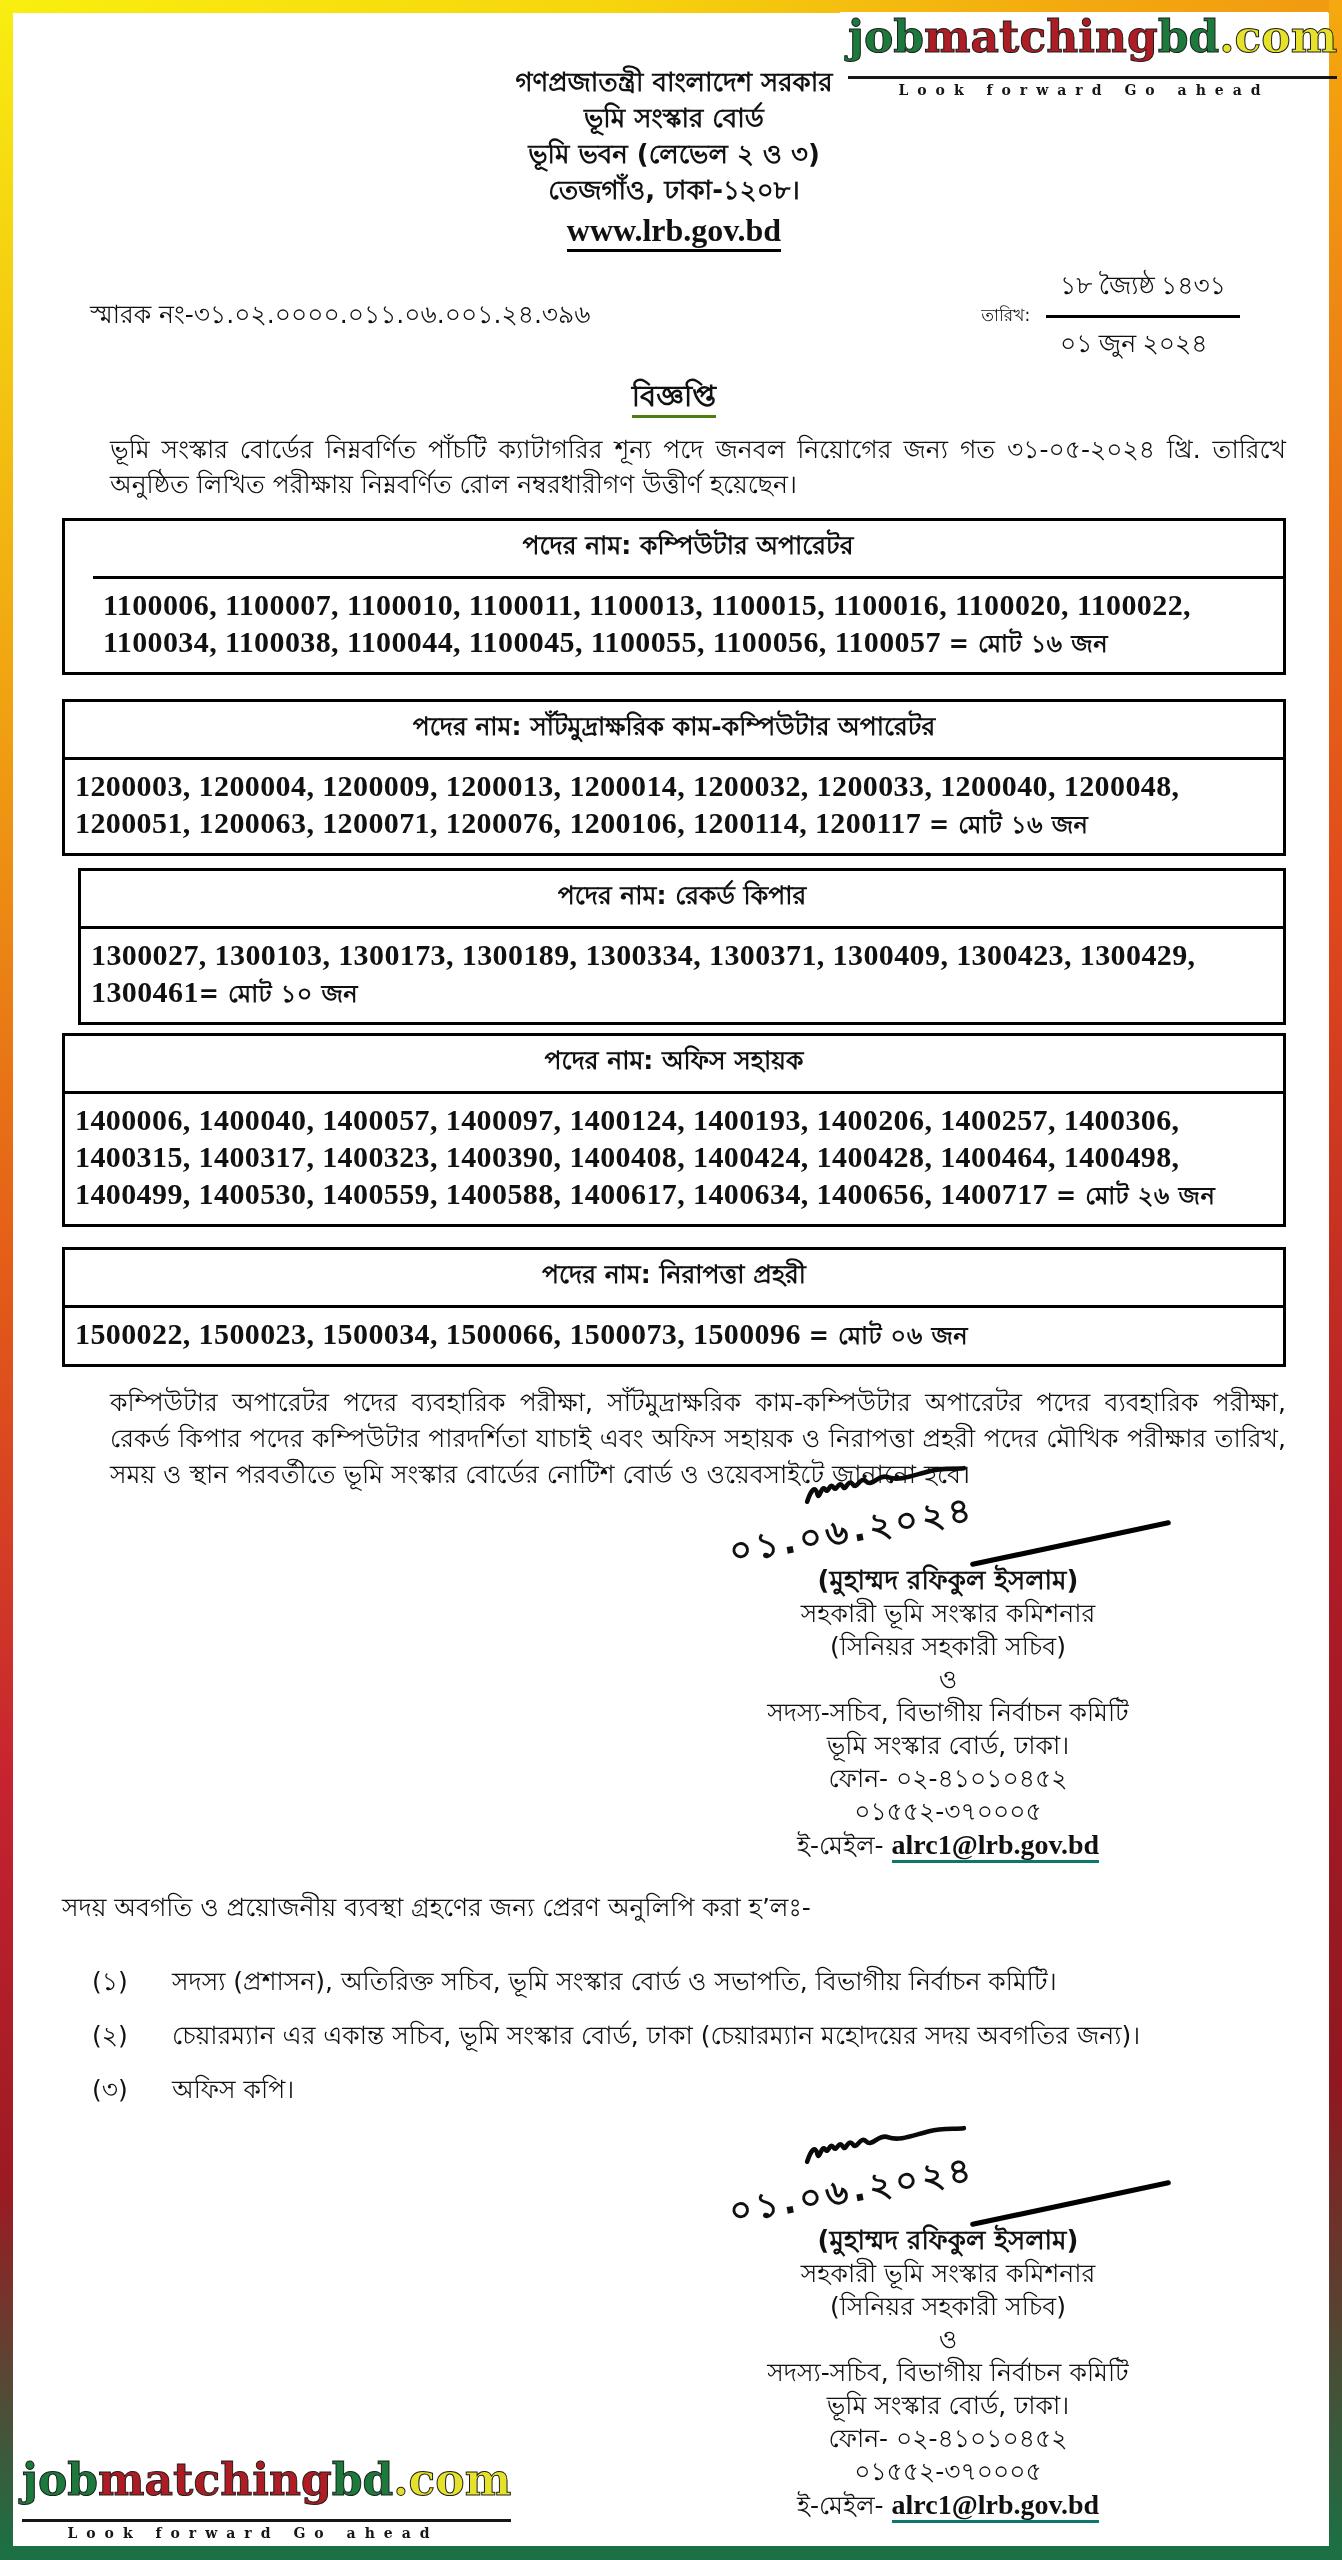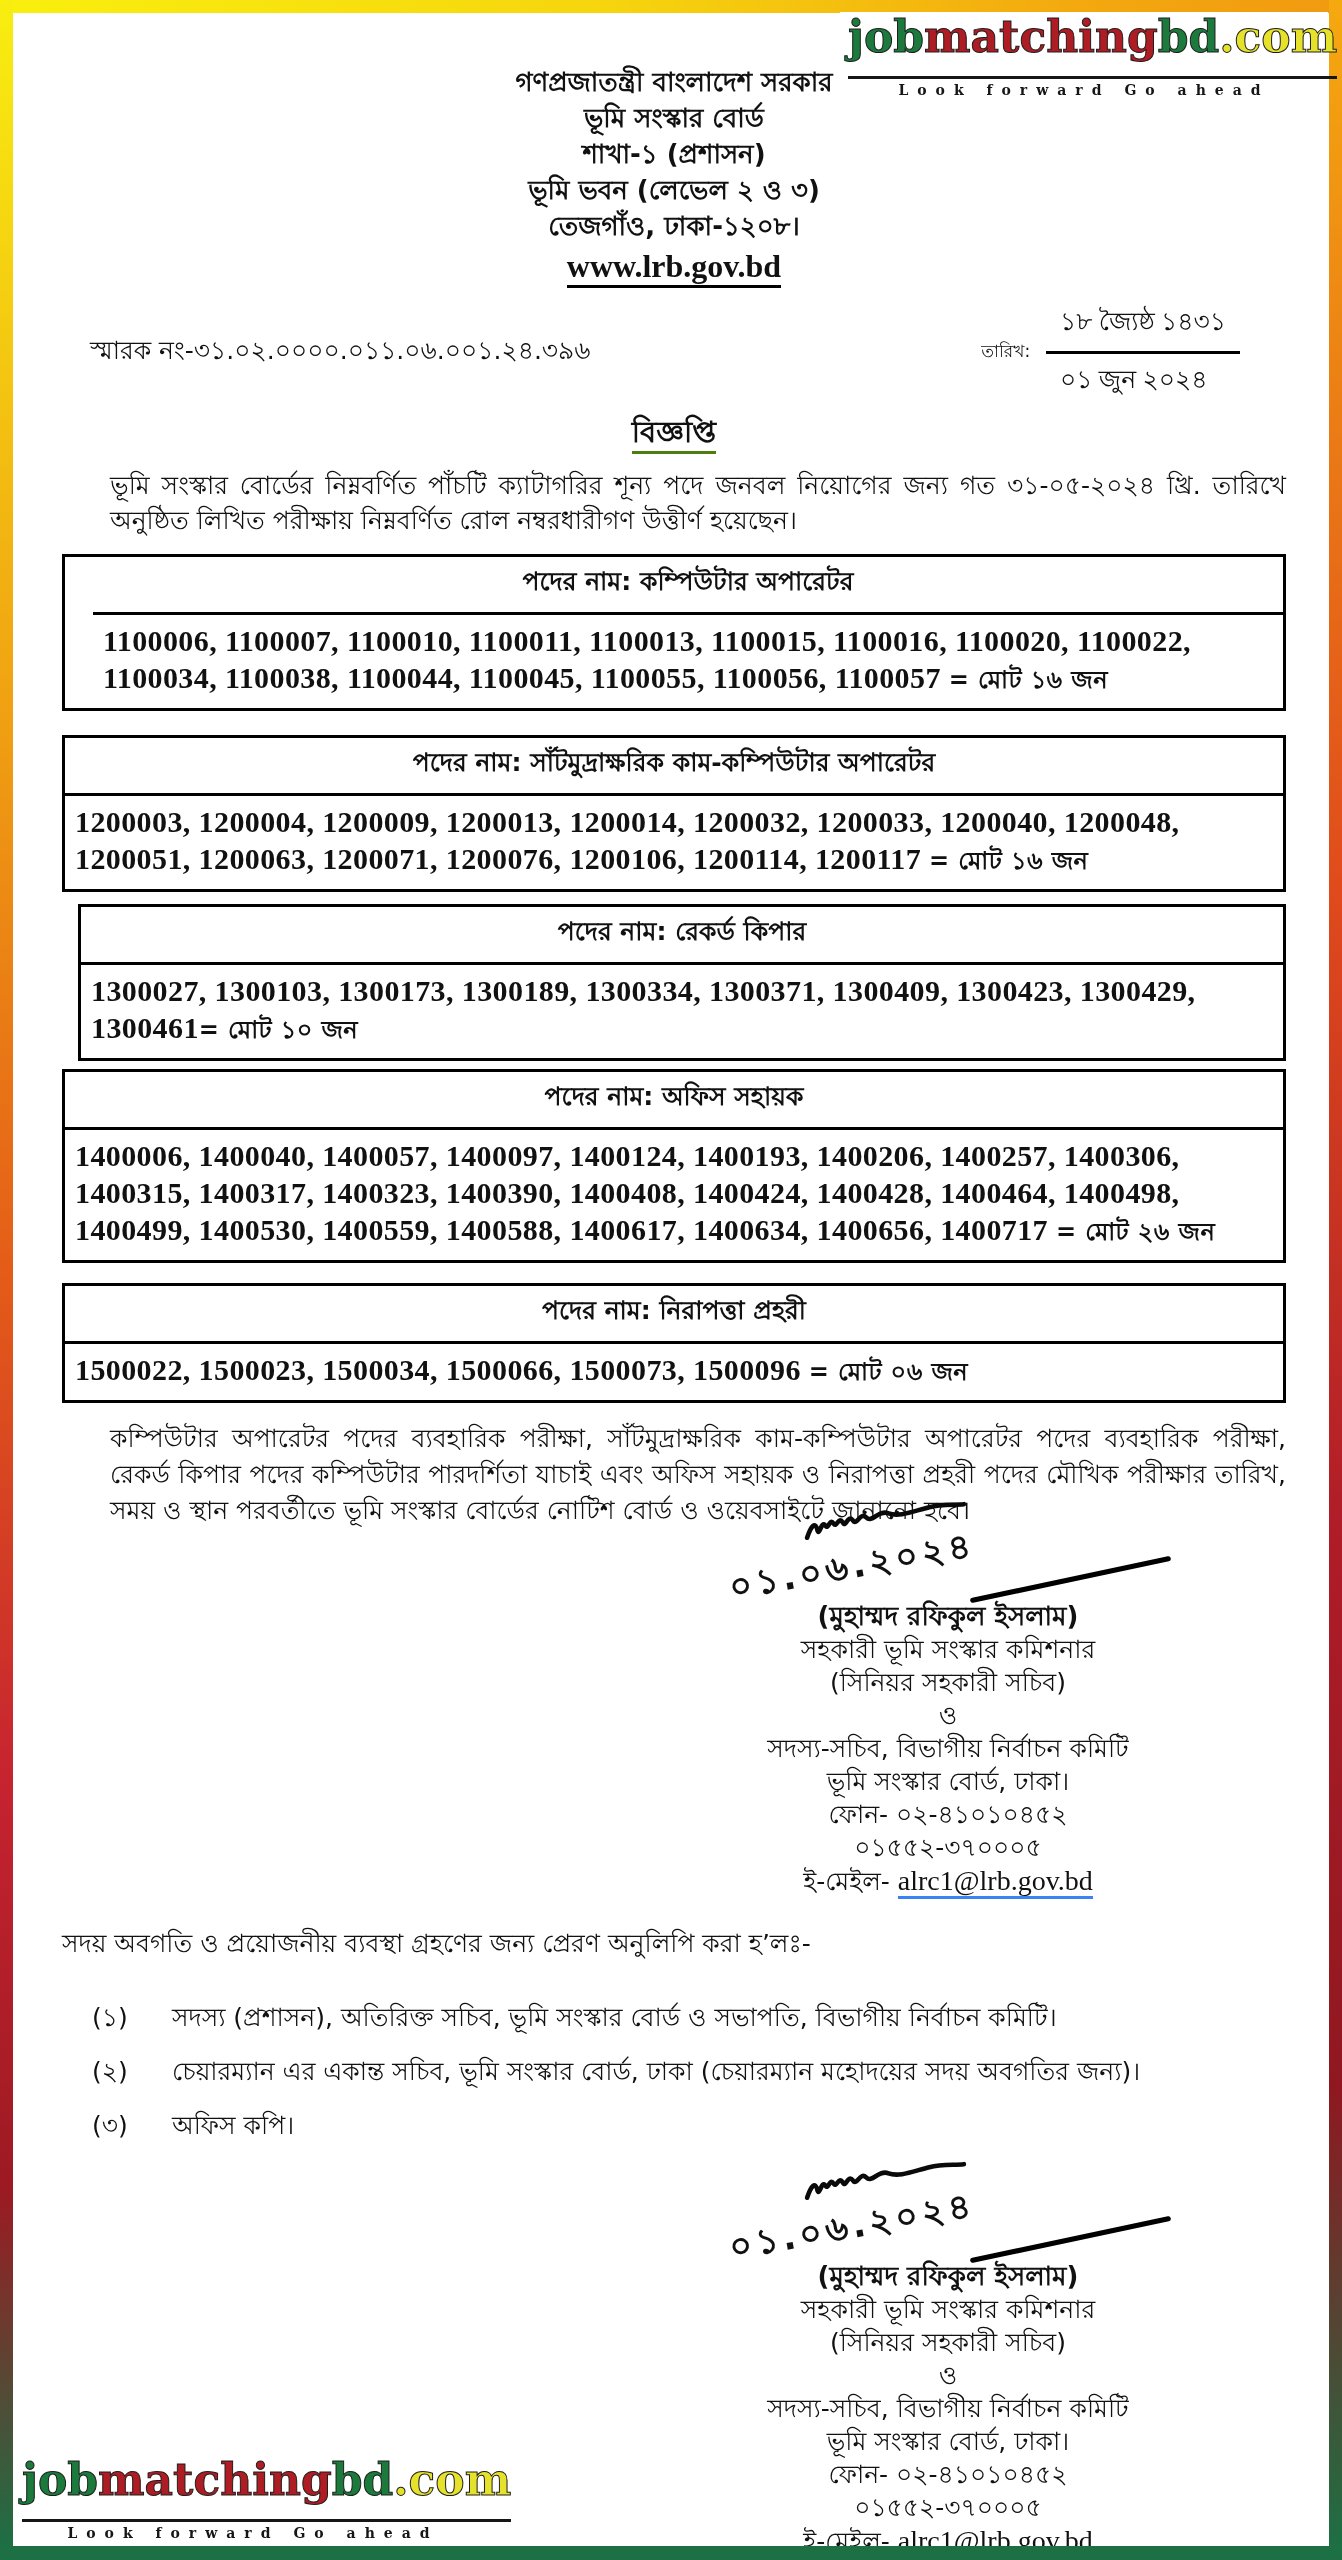--- a/index.html
+++ b/index.html
@@ -67,22 +67,22 @@
   .sigblock{width:640px;margin-left:auto;margin-right:18px;text-align:center;position:relative;}
   .sig1{margin-top:-34px;} .sig2{margin-top:12px;}
   .sig-hand{position:relative;height:104px;}
   .sig-squiggle{position:absolute;left:140px;top:0;}
   .sig-date{position:absolute;left:100px;top:44px;font-size:35px;font-weight:600;
     letter-spacing:4px;transform:rotate(-10deg);white-space:nowrap;}
   .sig-stroke{position:absolute;left:340px;top:82px;width:205px;height:5px;
     background:#000;transform:rotate(-12deg);border-radius:3px;}
   .sig-name{font-weight:700;font-size:26px;line-height:34px;}
   .sig-line{font-size:25px;line-height:33px;font-weight:500;}
-  .sig-email{font-family:"Liberation Serif",serif;font-weight:400;font-size:28px;
-    border-bottom:3px solid #3b82f6;}
+  .sig-email{font-family:"Liberation Serif",serif;font-weight:700;font-size:28px;
+    border-bottom:3px solid #0f766e;}
 
   .dist-heading{font-size:25px;font-weight:500;margin-top:26px;}
   .dist-list{margin-top:34px;}
   .dist-item{display:flex;gap:36px;font-size:25px;font-weight:500;
     margin-top:20px;padding-left:30px;line-height:34px;}
   .dist-num{min-width:44px;flex:none;}
 </style>
 </head>
 <body>
 
@@ -93,21 +93,20 @@
 
 <div class="logo logo-top">
   <div class="logo-main"><span class="lg-g">job</span><span class="lg-r">matching</span><span class="lg-g">bd</span><span class="lg-y">.com</span></div>
   <div class="logo-tag">Look forward Go ahead</div>
 </div>
 
 <div class="content">
 
   <div class="center hdr-line">গণপ্রজাতন্ত্রী বাংলাদেশ সরকার</div>
   <div class="center hdr-line">ভূমি সংস্কার বোর্ড</div>
-  <div class="center hdr-line">শাখা-১ (প্রশাসন)</div>
   <div class="center hdr-line">ভূমি ভবন (লেভেল ২ ও ৩)</div>
   <div class="center hdr-line">তেজগাঁও, ঢাকা-১২০৮।</div>
   <div class="center site-line"><span class="site">www.lrb.gov.bd</span></div>
 
   <div class="memo-row">
     <div class="memo">স্মারক নং-৩১.০২.০০০০.০১১.০৬.০০১.২৪.৩৯৬</div>
     <div class="date-wrap">
       <span class="date-label">তারিখ:</span>
       <span class="date-frac">
         <span class="date-top">১৮ জ্যৈষ্ঠ ১৪৩১</span>

